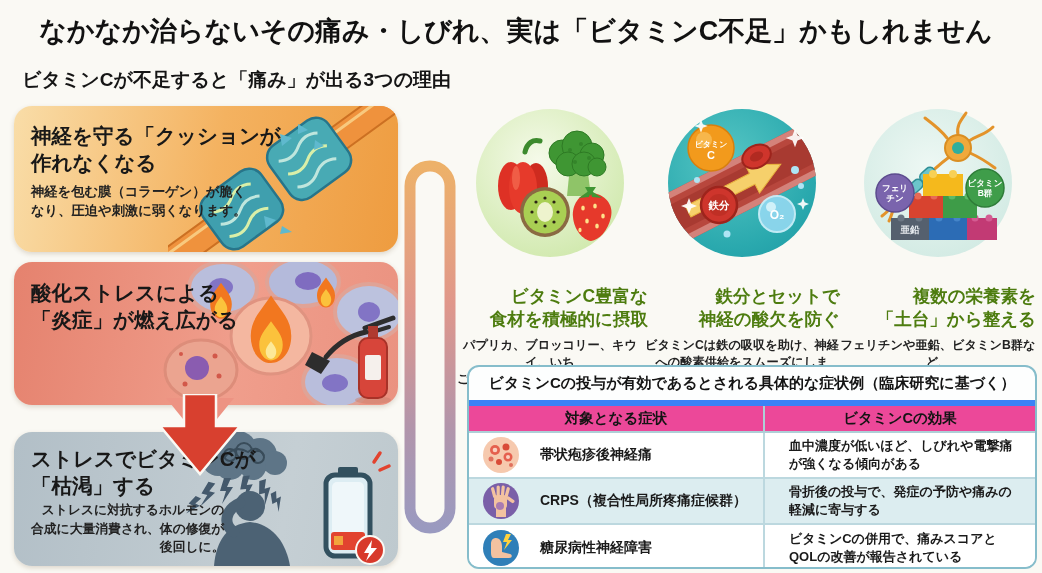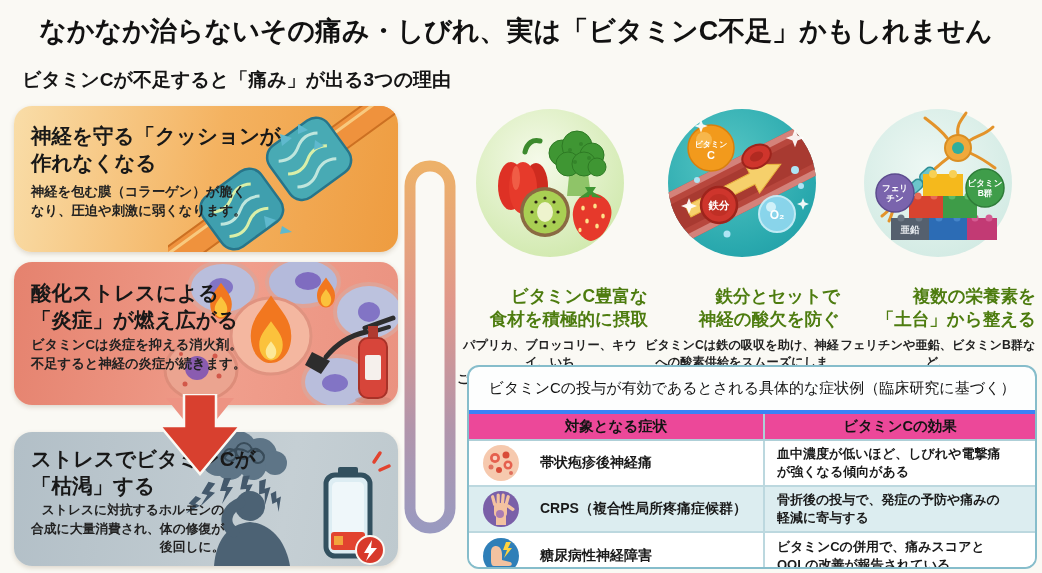--- a/index.html
+++ b/index.html
@@ -46,39 +46,39 @@
   .ap1 { left:452px; } .ap2 { left:644px; } .ap3 { left:840px; }
   .approach-circle { display:block; margin:0 auto; }
   .approach-title { margin-top:27px; font-size:17.5px; font-weight:bold; line-height:1.3; color:#4d7c0f;text-align:right; }
   .approach-body { margin-top:6px; font-size:12.2px; font-weight:bold; line-height:1.42; color:#222; }
   
   .stable {
     position:absolute; left:467px; top:365px; width:570px; height:204px;
     background:#fdfefe; border:2.5px solid #86bdcb; border-radius:12px; overflow:hidden;
   }
   .t-title {
-    height:47px; display:flex; align-items:center; justify-content:center;
-    font-size:15px; font-weight:normal; border-bottom:4px solid #3b82f6; color:#141414;
+    height:39px; display:flex; align-items:center; justify-content:center;
+    font-size:15px; font-weight:bold; border-bottom:6px solid #3b82f6; color:#141414;
   }
   .t-head { display:flex; height:27px; background:#ec4899; border-bottom:2px solid #aecfd7; }
   .t-head > div {
     display:flex; align-items:center; justify-content:center;
     font-size:14.5px; font-weight:bold; color:#141414;
   }
   .col-sym { width:296px; border-right:2px solid #aecfd7; }
   .col-eff { flex:1; }
   .t-row { display:flex; height:46px; border-bottom:2px solid #bcd8df; background:#fff; }
   .t-row.alt { background:#dcedf0; }
   .t-row:last-child { border-bottom:none; }
   .cell-symptom {
     width:296px; border-right:2px solid #bcd8df; display:flex; align-items:center;
     gap:20px; padding-left:13px; font-size:14px; font-weight:bold; color:#1a1a1a;
   }
   .cell-effect {
-    flex:1; display:flex; align-items:center; padding-left:12px; padding-right:6px;
+    flex:1; display:flex; align-items:center; padding-left:24px; padding-right:6px;
     font-size:13px; font-weight:bold; line-height:1.35; color:#1a1a1a;
   }
   .row-icon { flex:0 0 38px; }
 </style>
 </head>
 <body>
 
 <div class="canvas">
 
   <div class="page-title">なかなか治らないその痛み・しびれ、実は「ビタミンC不足」かもしれません</div>
@@ -162,22 +162,20 @@
         <path d="M206,71 L226,65" stroke="#2d2d2d" stroke-width="4" stroke-linecap="round"></path>
         <rect x="205" y="64" width="10" height="14" fill="#b03a30"></rect>
         <rect x="196" y="76" width="28" height="60" rx="9" fill="#d7453a" stroke="#a83228" stroke-width="2"></rect>
         <rect x="202" y="93" width="16" height="25" rx="2" fill="#f5f0ec"></rect>
         <path d="M203,70 C184,74 172,84 163,95" stroke="#2d2d2d" stroke-width="5" fill="none" stroke-linecap="round"></path>
         <polygon points="149,90 167,99 158,112 142,103" fill="#2d2d2d"></polygon>
       </g>
     </svg>
     <div class="card-title pre">酸化ストレスによる
 「炎症」が燃え広がる</div>
-    <div class="card-body pre">ビタミンCは炎症を抑える消火剤。
-不足すると神経の炎症が続きます。</div>
   </div>
 
   <div class="card card3">
     <svg class="card-art" width="240" height="134" viewBox="0 0 240 134">
       <g fill="#5e7587">
         <circle cx="60" cy="28" r="16"></circle>
           <circle cx="80" cy="18" r="19"></circle>
           <circle cx="102" cy="23" r="17"></circle>
         <circle cx="117" cy="31" r="12"></circle>
           <circle cx="72" cy="33" r="15"></circle>

